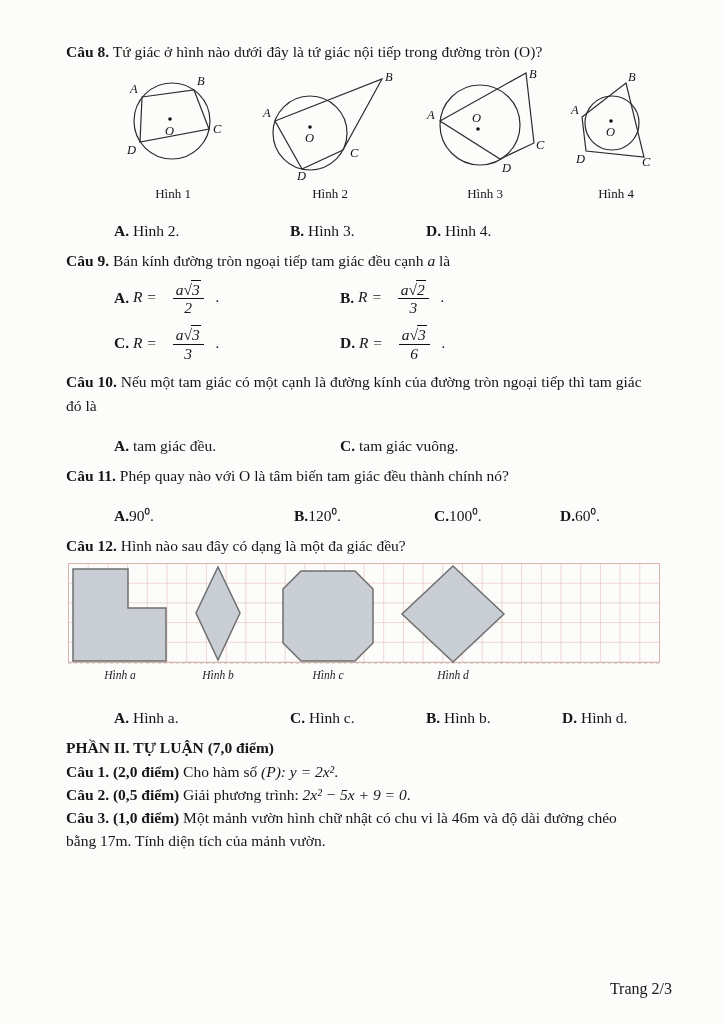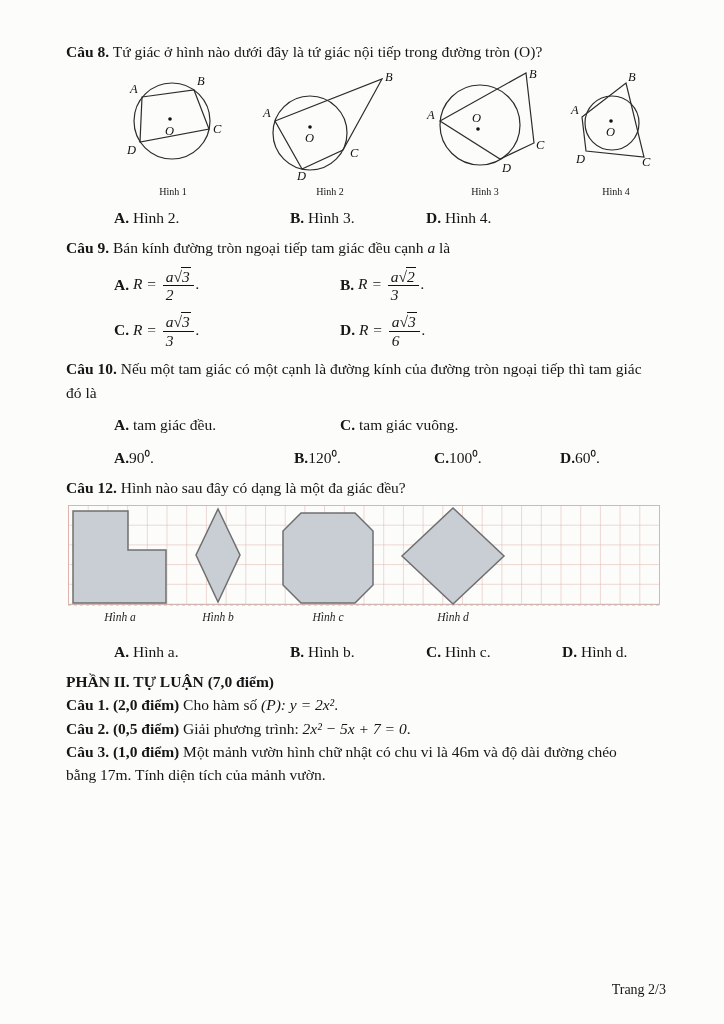--- a/index.html
+++ b/index.html
@@ -6,45 +6,45 @@
   body{width:724px;height:1024px;background:#fcfcfa;color:#161616;
        font-family:"Liberation Serif",serif;font-size:15.5px}
   .page{position:relative;width:100%;height:100%;box-sizing:border-box;
         padding:40px 80px 0 66px;overflow:hidden}
   p.q{margin:0;line-height:1.5}
   b{font-weight:700}
   .mt6{margin-top:6px}.mt10{margin-top:10px}.mt14{margin-top:14px}
   
   .figrow{display:flex;align-items:flex-end;gap:22px;margin:6px 0 0 42px}
   .fig{text-align:center}
-  .figcap{font-size:10px;margin-top:1px}
+  .figcap{font-size:13px;margin-top:1px}
   svg .ln{fill:none;stroke:#2c2c2c;stroke-width:1.2}
   svg text{font-family:"Liberation Serif",serif;font-size:12.5px;font-style:italic;fill:#111}
   svg .dot{fill:#111;stroke:none}
   
-  .opts{display:grid;padding-left:48px;margin:9px 0 6px;line-height:1.55}
+  .opts{display:grid;padding-left:48px;margin:17px 0 6px;line-height:1.55}
   .cols4a{grid-template-columns:176px 136px 136px auto}
   .cols4b{grid-template-columns:180px 140px 126px auto}
   .cols2{grid-template-columns:226px auto;row-gap:6px}
   
   .frow{display:grid;grid-template-columns:226px auto;padding-left:48px;
         align-items:center;margin:7px 0}
   .formula{font-style:italic}
-  .frac{display:inline-block;text-align:left;vertical-align:middle;margin:0 2px}
+  .frac{display:inline-block;text-align:center;vertical-align:middle;margin:0 12px}
   .frac .num{display:block;line-height:1.15;padding:0 3px}
   .frac .den{display:block;line-height:1.2;border-top:1.4px solid #111;padding:0 3px}
   .rad{display:inline-block;border-top:1.4px solid #111;padding:0 1px;margin-left:-1px}
   
   .gridfig{margin:6px 0 0 2px}
   .shape{fill:#c9cdd4;stroke:#6f6f6f;stroke-width:1.5}
   .gcap{font-size:11.5px;font-style:italic;text-anchor:middle;fill:#222}
   .heading{font-weight:700}
   .sub{margin-left:30px}
   .mathit{font-style:italic}
-  .footer{position:absolute;right:58px;bottom:26px;font-size:14px}
+  .footer{position:absolute;right:52px;bottom:26px;font-size:16px}
 </style>
 </head>
 <body>
 
 <div class="page">
 
   <p class="q">
     <b>Câu 8.</b>
     <span>Tứ giác ở hình nào dưới đây là tứ giác nội tiếp trong đường tròn (O)?</span>
   </p>
@@ -152,20 +152,24 @@
 
   <p class="q mt6">
     <b>Câu 10.</b>
     <span>Nếu một tam giác có một cạnh là đường kính của đường tròn ngoại tiếp thì tam giác đó là</span>
   </p>
   <div class="opts cols2">
     <span><b>A.</b> <span>tam giác đều.</span></span>
     <span><b>C.</b> <span>tam giác vuông.</span></span>
   </div>
 
+  <p class="q mt6">
+    <b>Câu 11.</b>
+    <span>Phép quay nào với O là tâm biến tam giác đều thành chính nó?</span>
+  </p>
   <div class="opts cols4b">
     <span><b>A.</b><span>90⁰.</span></span>
     <span><b>B.</b><span>120⁰.</span></span>
     <span><b>C.</b><span>100⁰.</span></span>
     <span><b>D.</b><span>60⁰.</span></span>
   </div>
 
   <p class="q mt6">
     <b>Câu 12.</b>
     <span>Hình nào sau đây có dạng là một đa giác đều?</span>
@@ -186,37 +190,37 @@
       <polygon class="shape" points="385,3 436,51 385,99 334,51"></polygon>
       <text class="gcap" x="52" y="116">Hình a</text>
       <text class="gcap" x="150" y="116">Hình b</text>
       <text class="gcap" x="260" y="116">Hình c</text>
       <text class="gcap" x="385" y="116">Hình d</text>
     </svg>
   </div>
 
   <div class="opts cols4a">
     <span><b>A.</b> <span>Hình a.</span></span>
+    <span><b>C.</b> <span>Hình c.</span></span>
     <span><b>B.</b> <span>Hình b.</span></span>
-    <span><b>C.</b> <span>Hình c.</span></span>
     <span><b>D.</b> <span>Hình d.</span></span>
   </div>
 
   <p class="q heading mt6">PHẦN II. TỰ LUẬN (7,0 điểm)</p>
 
   <p class="q mt10">
     <b>Câu 1. (2,0 điểm)</b>
     <span>Cho hàm số</span>
     <span class="mathit">(P): y = 2x²</span><span>.</span>
   </p>
 
   <p class="q mt14">
     <b>Câu 2. (0,5 điểm)</b>
     <span>Giải phương trình:</span>
-    <span class="mathit">2x² − 5x + 7 = 0</span><span>.</span>
+    <span class="mathit">2x² − 5x + 9 = 0</span><span>.</span>
   </p>
 
   <p class="q mt6">
     <b>Câu 3. (1,0 điểm)</b>
     <span>Một mảnh vườn hình chữ nhật có chu vi là 46m và độ dài đường chéo bằng 17m. Tính diện tích của mảnh vườn.</span>
   </p>
 
   <div class="footer">Trang 2/3</div>
 </div>
 

